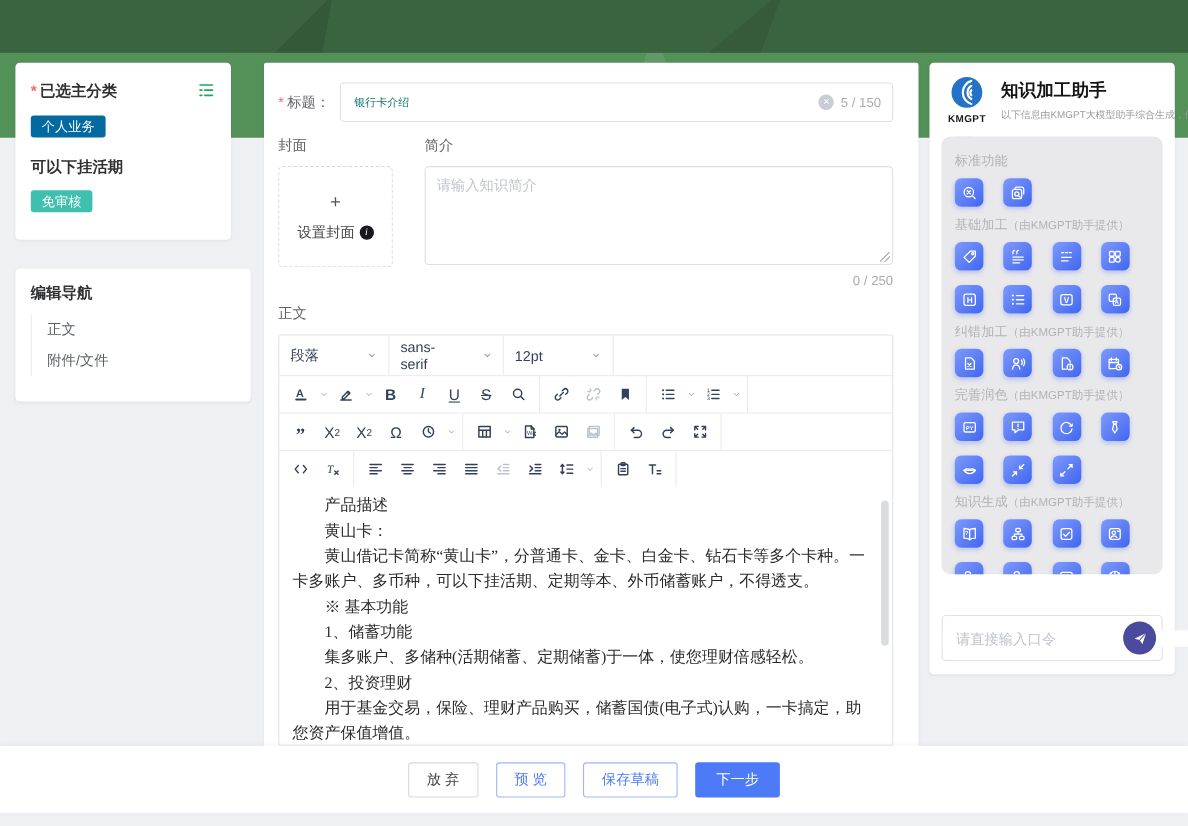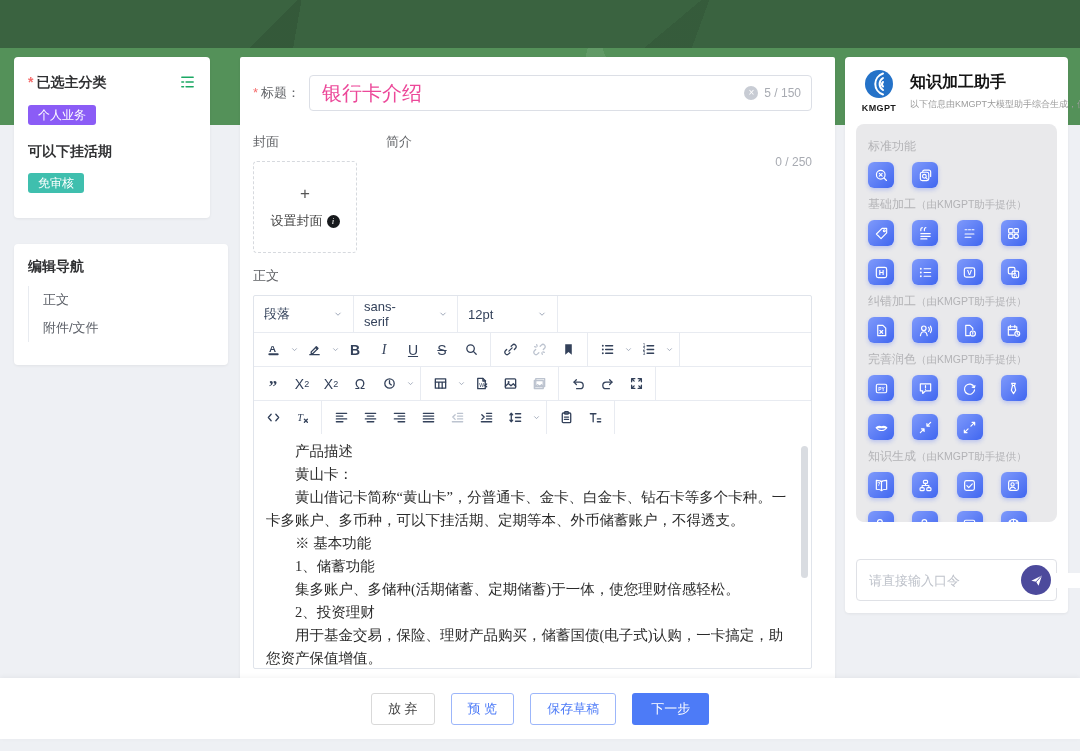--- a/index.html
+++ b/index.html
@@ -23,34 +23,34 @@
       #3a6340;}
   
   .card{position:absolute;background:#fff;border-radius:4px;box-shadow:0 1px 3px rgba(0,0,0,.06);}
   
   .sb1{left:14px;top:57px;width:196px;height:161px;padding:16px 14px;box-sizing:border-box;}
   .sb2{left:14px;top:244px;width:214px;height:121px;padding:14px;box-sizing:border-box;}
   .sb-head{display:flex;justify-content:space-between;align-items:center;}
   .sb-title{font-weight:bold;font-size:14px;color:#303133;}
   .req{color:#f56c6c;margin-right:3px;}
   .tag{display:inline-block;margin-top:12px;padding:4px 10px;border-radius:3px;color:#fff;font-size:12px;line-height:1;}
-  .tag.blue{background:#8b5cf6;}
+  .tag.blue{background:#0369a1;}
   .tag.teal{background:#3fbfae;}
   .sb-sub{font-weight:bold;font-size:14px;margin-top:18px;}
   .nav-list{margin-top:10px;border-left:1px solid #e8ebf0;}
   .nav-item{padding:5px 0 5px 14px;font-size:13px;color:#5a5e66;cursor:pointer;}
   
   .main{left:240px;top:57px;width:595px;height:633px;padding:18px 23px 0 13px;box-sizing:border-box;border-radius:2px;}
   .t-row{display:flex;align-items:center;}
   .t-label{width:56px;font-size:13px;color:#606266;flex:none;}
   .t-input{flex:1;height:36px;border:1px solid #dcdfe6;border-radius:4px;display:flex;align-items:center;padding:0 10px;box-sizing:border-box;}
-  .t-input input{border:none;outline:none;flex:1;font-size:20px;color:#ec4899;font-family:"Liberation Sans",sans-serif;}
+  .t-input input{border:none;outline:none;flex:1;font-size:10px;color:#0f766e;font-family:"Liberation Sans",sans-serif;}
   .clr{width:14px;height:14px;border-radius:50%;background:#c8ccd4;color:#fff;font-size:10px;line-height:14px;text-align:center;margin-right:6px;cursor:pointer;}
   .cnt{font-size:12px;color:#a8abb2;}
-  .row2{display:flex;margin-top:22px;}
+  .row2{display:flex;margin-top:12px;}
   .col-cover{width:133px;flex:none;}
   .col-intro{flex:1;}
   .f-label{font-size:13px;color:#606266;}
   .cover-box{margin-top:10px;width:102px;height:90px;border:1px dashed #d6d9de;border-radius:4px;display:flex;flex-direction:column;align-items:center;justify-content:center;gap:8px;cursor:pointer;background:#fff;}
   .plus{font-size:17px;color:#555;}
   .cover-txt{font-size:13px;color:#444;display:flex;align-items:center;gap:4px;}
   .info-i{width:13px;height:13px;border-radius:50%;background:#17191c;color:#fff;font-size:9px;line-height:13px;text-align:center;font-style:italic;font-family:"Liberation Serif",serif;}
   .intro-area{position:relative;margin-top:10px;}
   .intro-area textarea{width:100%;height:90px;box-sizing:border-box;border:1px solid #dcdfe6;border-radius:4px;resize:none;padding:8px 10px;font-size:13px;font-family:"Liberation Sans",sans-serif;color:#303133;outline:none;}
   .intro-area textarea::placeholder{color:#c0c4cc;}
@@ -154,20 +154,24 @@
       <div class="cover-box">
         <span class="plus">+</span>
         <span class="cover-txt">
             <span>设置封面</span>
             <span class="info-i">i</span>
           </span>
       </div>
     </div>
     <div class="col-intro">
       <div class="f-label">简介</div>
+      <div class="intro-area">
+        <textarea placeholder="请输入知识简介" style=""></textarea>
+        <span class="resize-h"></span>
+      </div>
       <div class="intro-cnt">0 / 250</div>
     </div>
   </div>
 
   <div class="body-label">正文</div>
 
   <div class="editor">
 
     <div class="tb-row">
       <div class="dd">

